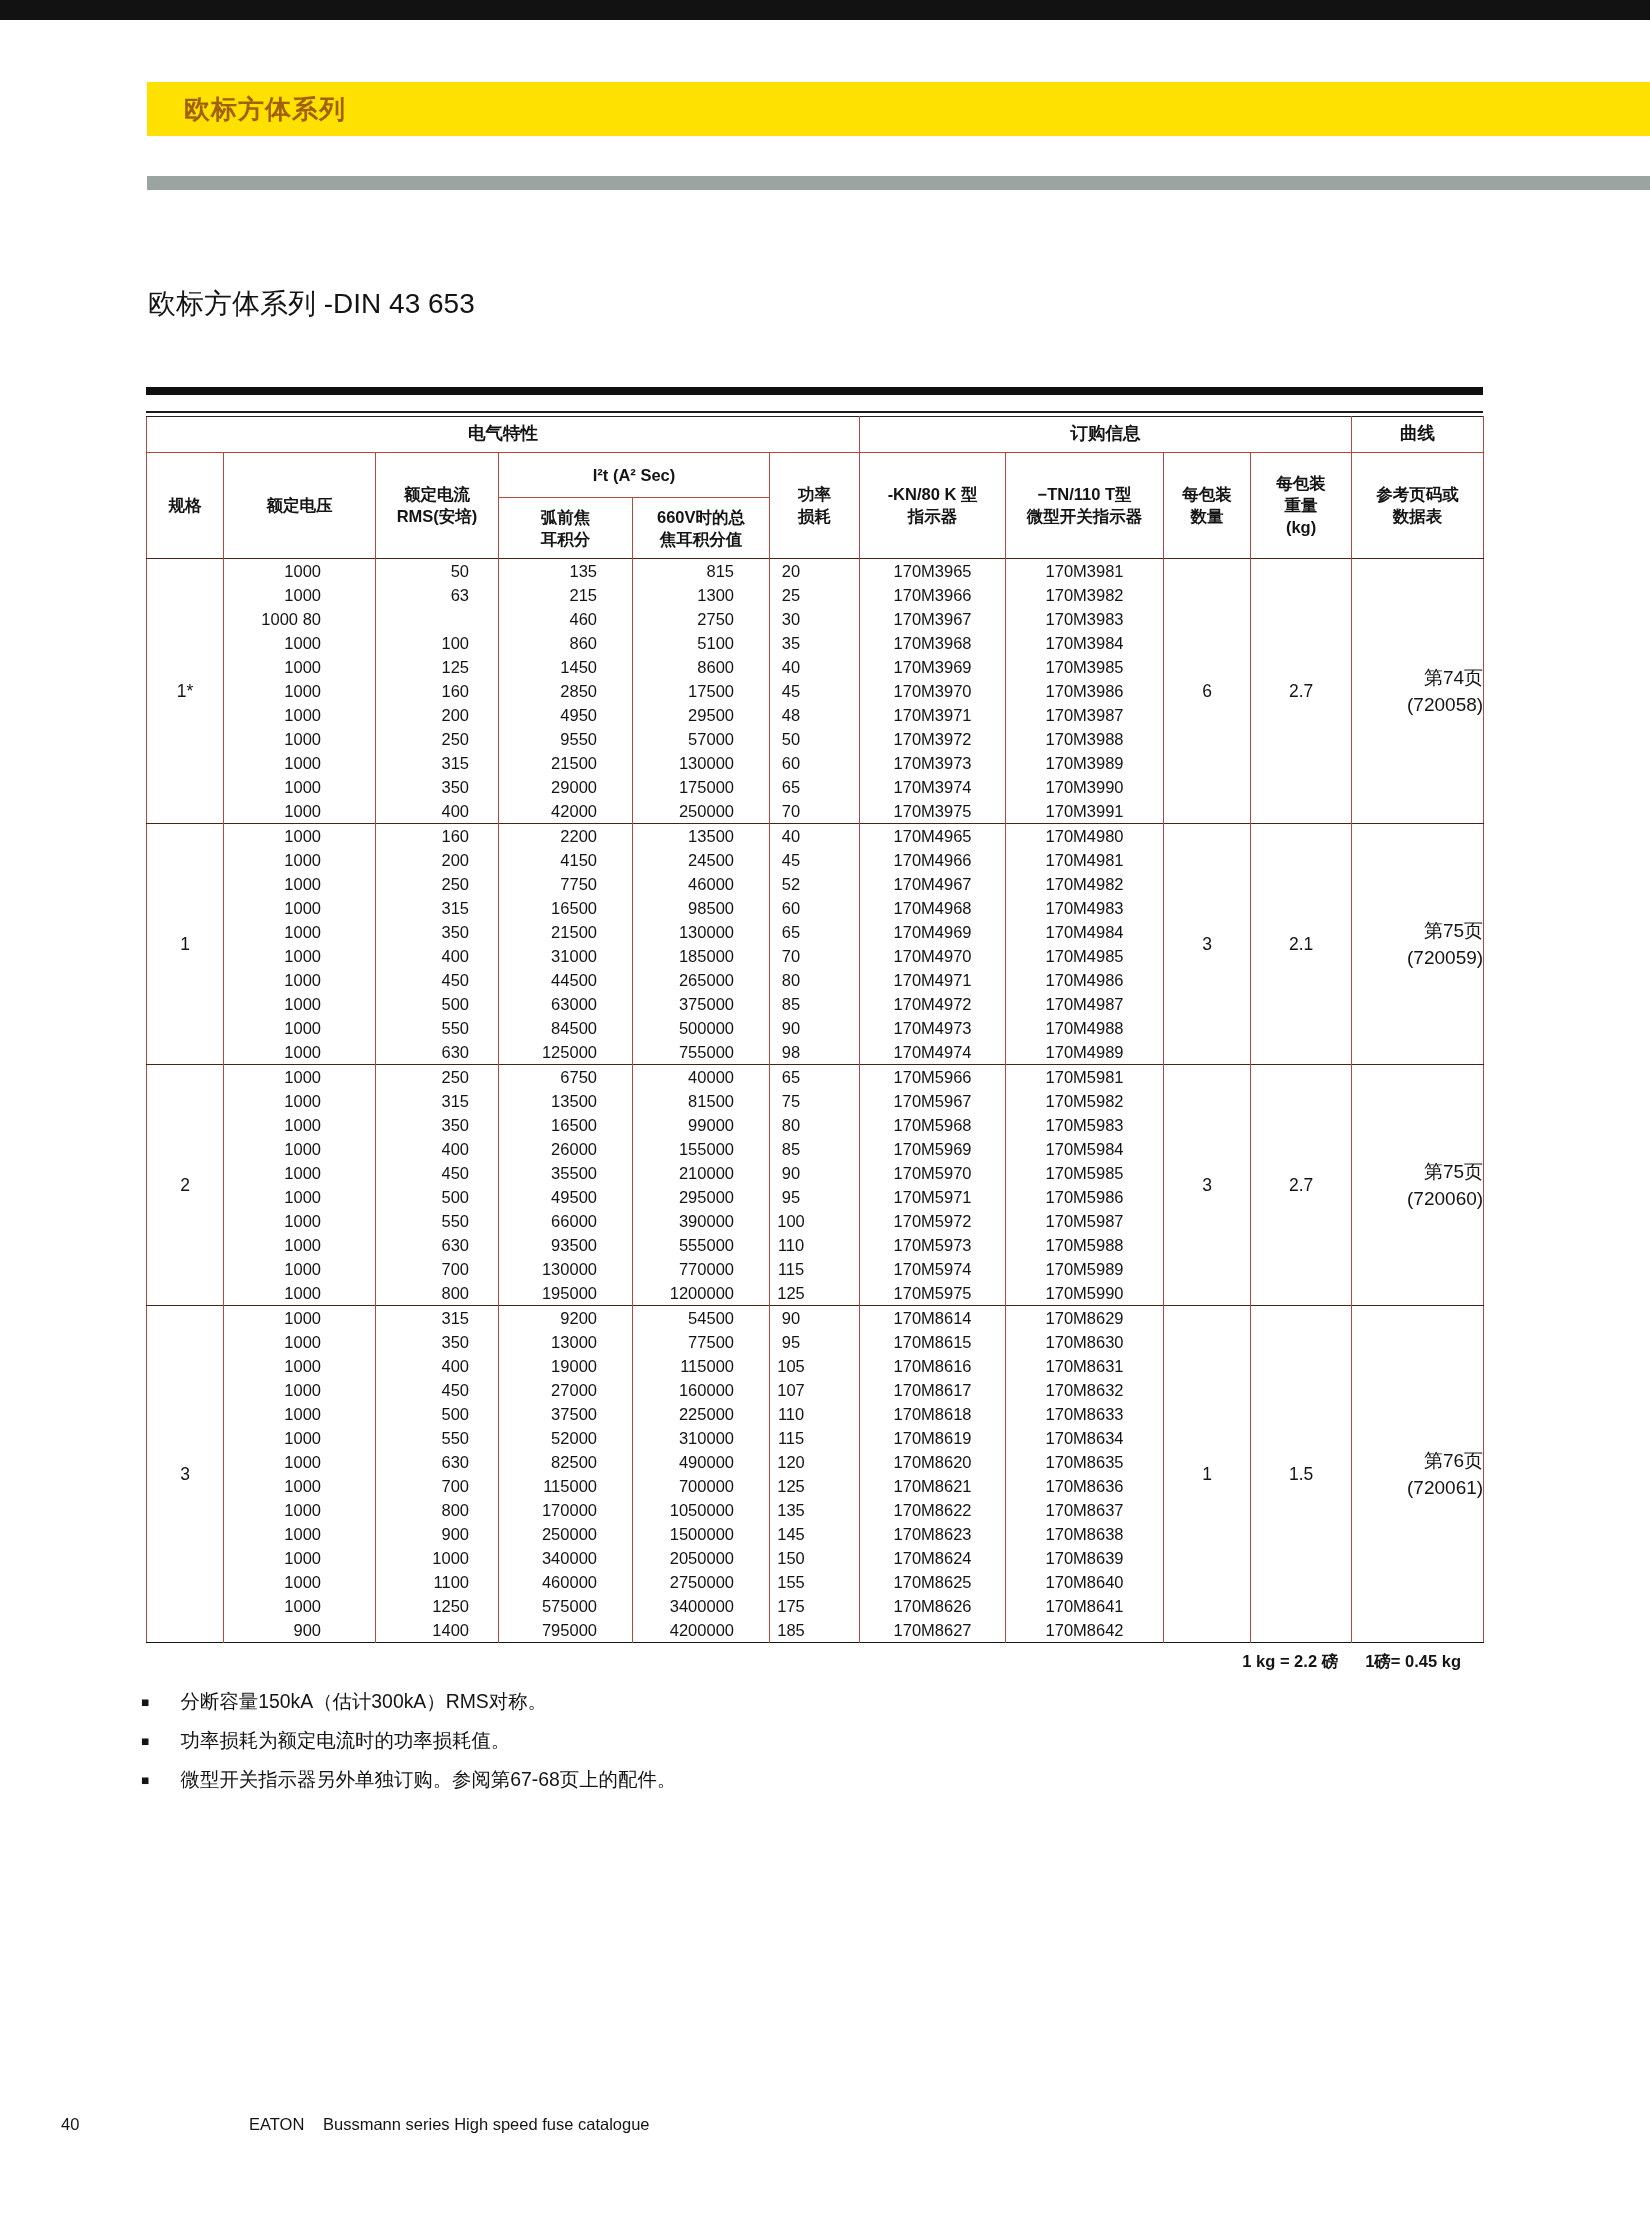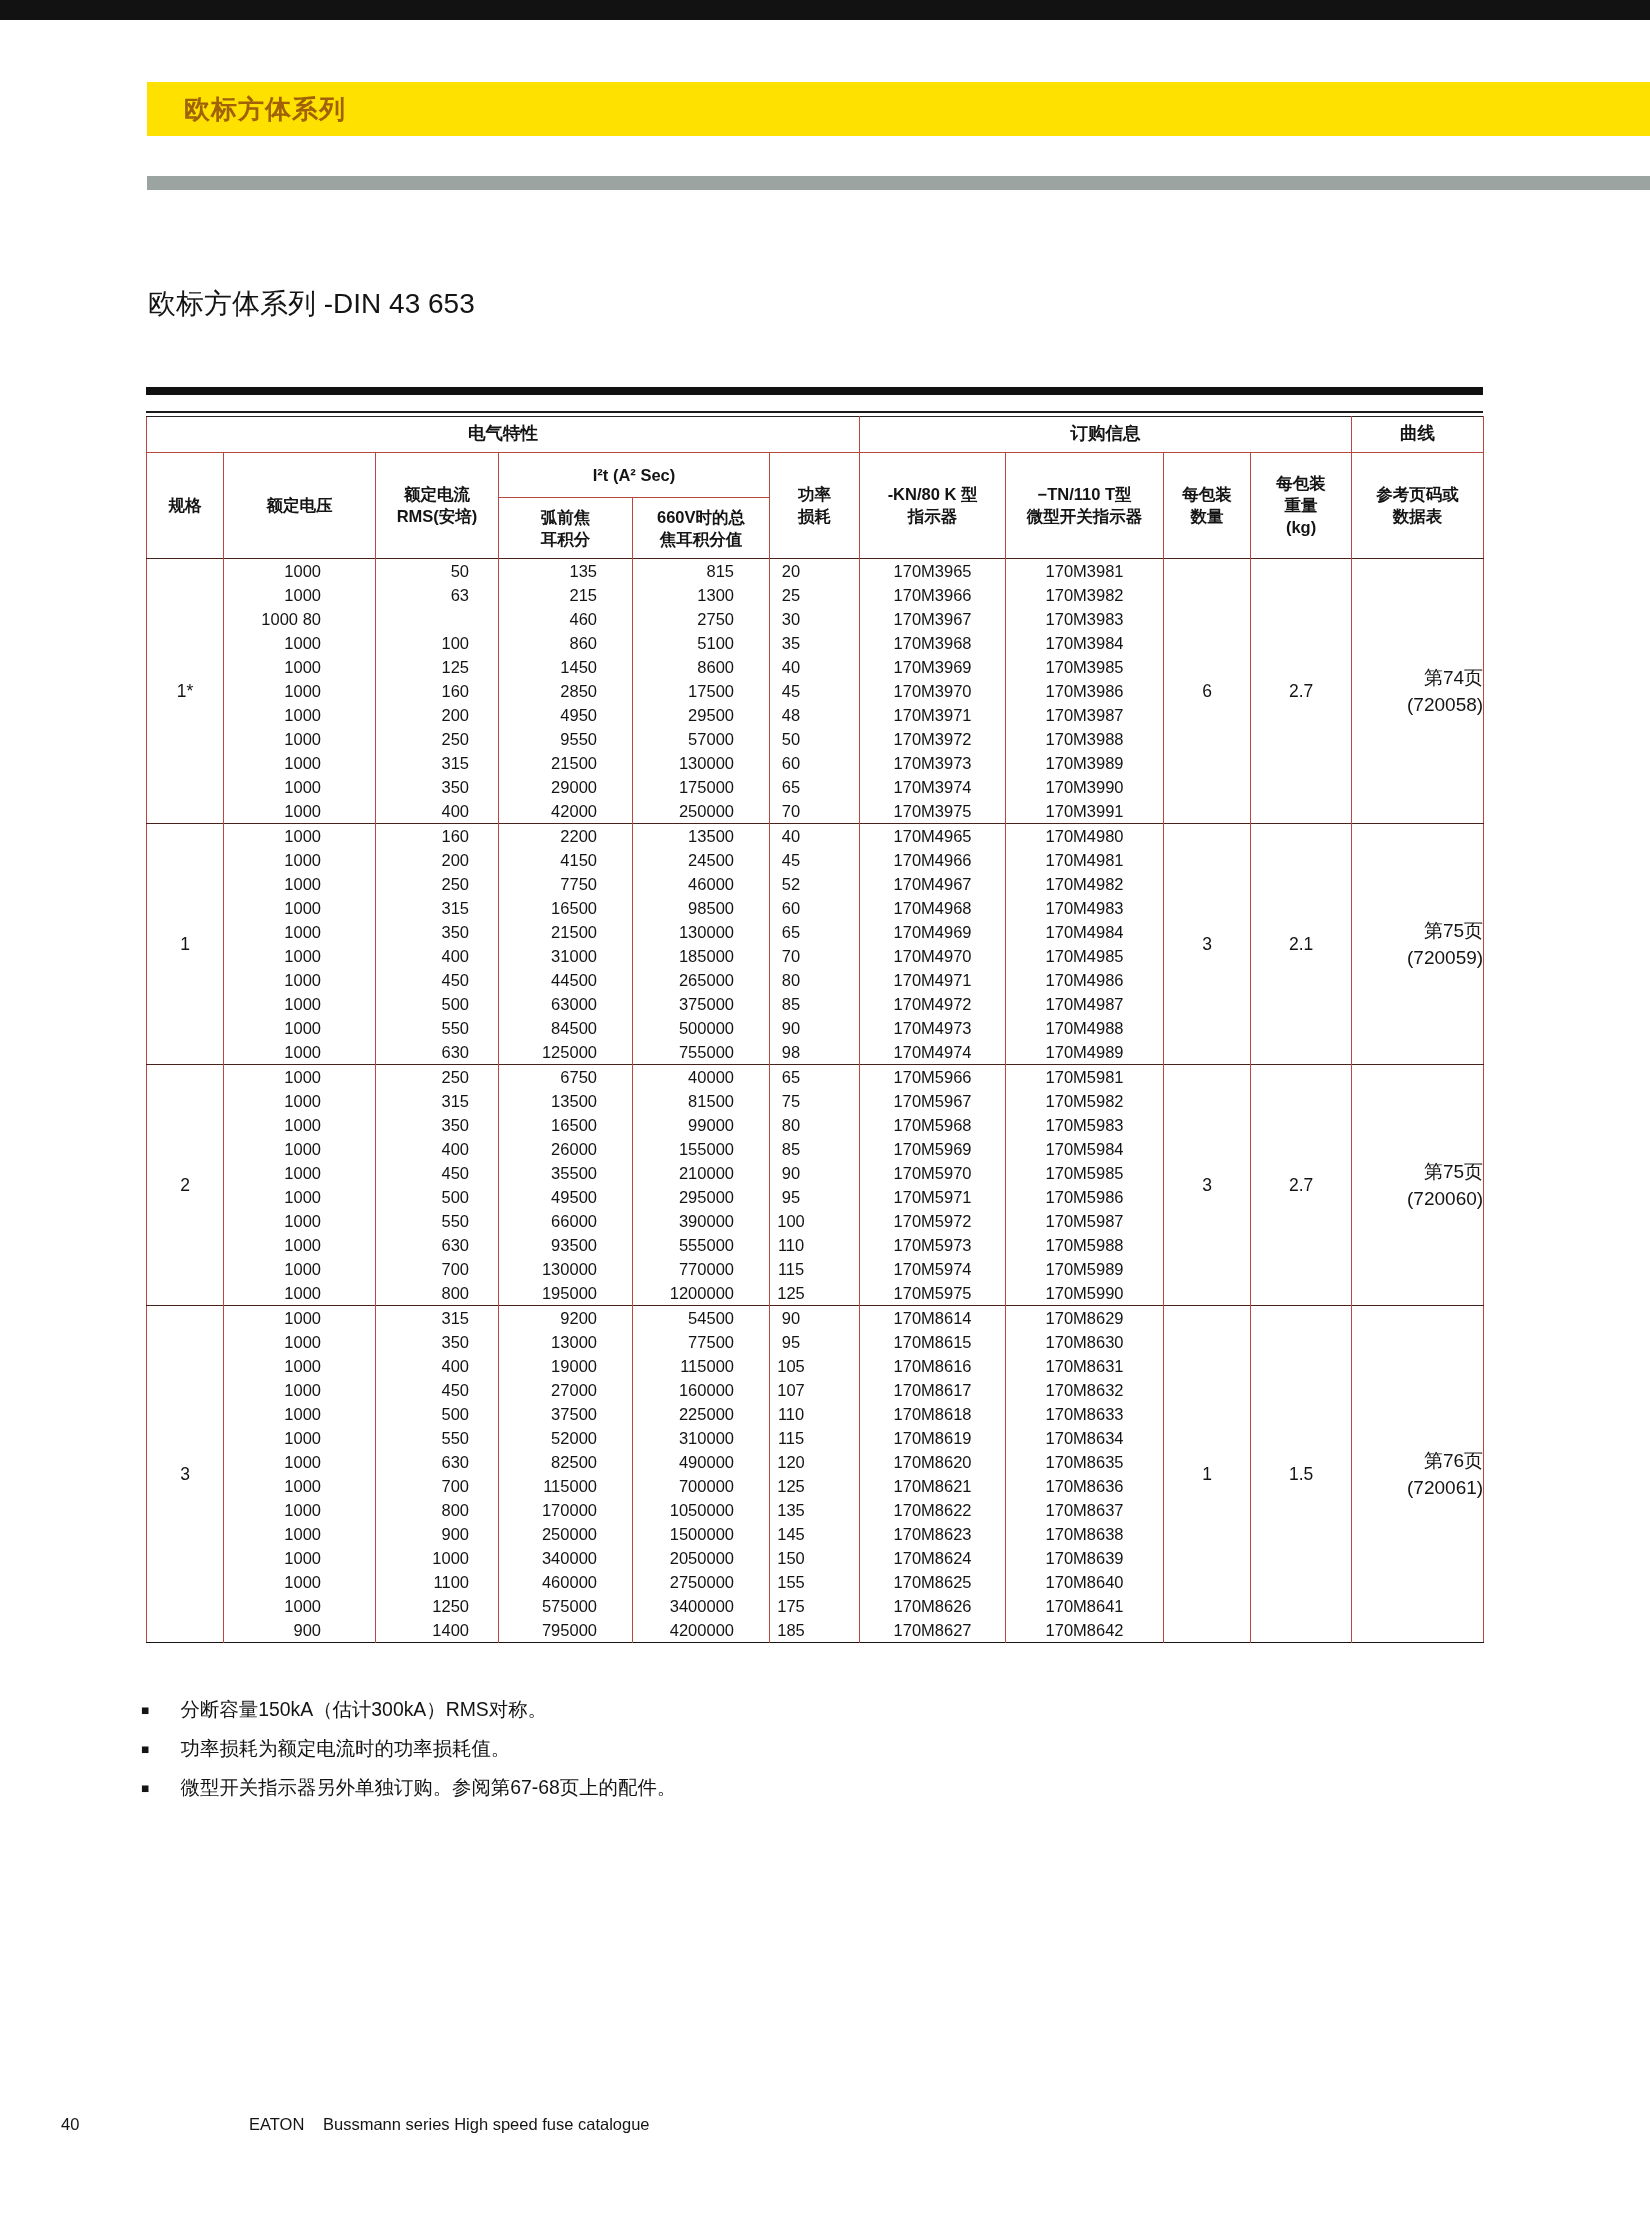--- a/index.html
+++ b/index.html
@@ -41,21 +41,21 @@
   td.col-total{text-align:right;padding-right:35px;}
   td.col-power{text-align:center;padding-right:47px;}
   td.col-kn,td.col-tn{text-align:center;}
   td.col-qty,td.col-weight{text-align:center;font-size:17.5px;}
   td.col-ref{text-align:right;white-space:pre-line;line-height:1.45;font-size:19px;}
 
   .kgnote{position:absolute;top:1651px;left:146px;width:1315px;text-align:right;
           font-size:16.5px;font-weight:bold;}
   .kgnote .sp{display:inline-block;width:27px;}
 
-  .notes{position:absolute;top:1682px;left:141px;font-size:19.4px;margin-top:8px;}
+  .notes{position:absolute;top:1682px;left:141px;font-size:19.4px;}
   .note{height:39px;line-height:39px;}
   .note .bullet{display:inline-block;width:12.6px;font-size:13.6px;vertical-align:1px;}
   .note .txt{margin-left:27px;}
 
   .footer{position:absolute;top:2115px;left:0;width:1651px;font-size:16.5px;}
   .footer .pagenum{position:absolute;left:61px;top:0;}
   .footer .brand{position:absolute;left:249px;top:0;}
   .footer .booklet{position:absolute;left:323px;top:0;}
 </style>
 </head>
@@ -552,20 +552,23 @@
             <td class="col-arc bl">795000</td>
             <td class="col-total bl">4200000</td>
             <td class="col-power bl">185</td>
             <td class="col-kn bl">170M8627</td>
             <td class="col-tn bl">170M8642</td>
           </tr>
         </tbody>
       </table>
   </div>
 
+  <div class="kgnote">
+    <span>1 kg = 2.2 磅</span><span class="sp"></span><span>1磅= 0.45 kg</span>
+  </div>
 
   <div class="notes">
     <div class="note">
       <span class="bullet">■</span><span class="txt">分断容量150kA（估计300kA）RMS对称。</span>
     </div>
     <div class="note">
       <span class="bullet">■</span><span class="txt">功率损耗为额定电流时的功率损耗值。</span>
     </div>
     <div class="note">
       <span class="bullet">■</span><span class="txt">微型开关指示器另外单独订购。参阅第67-68页上的配件。</span>

